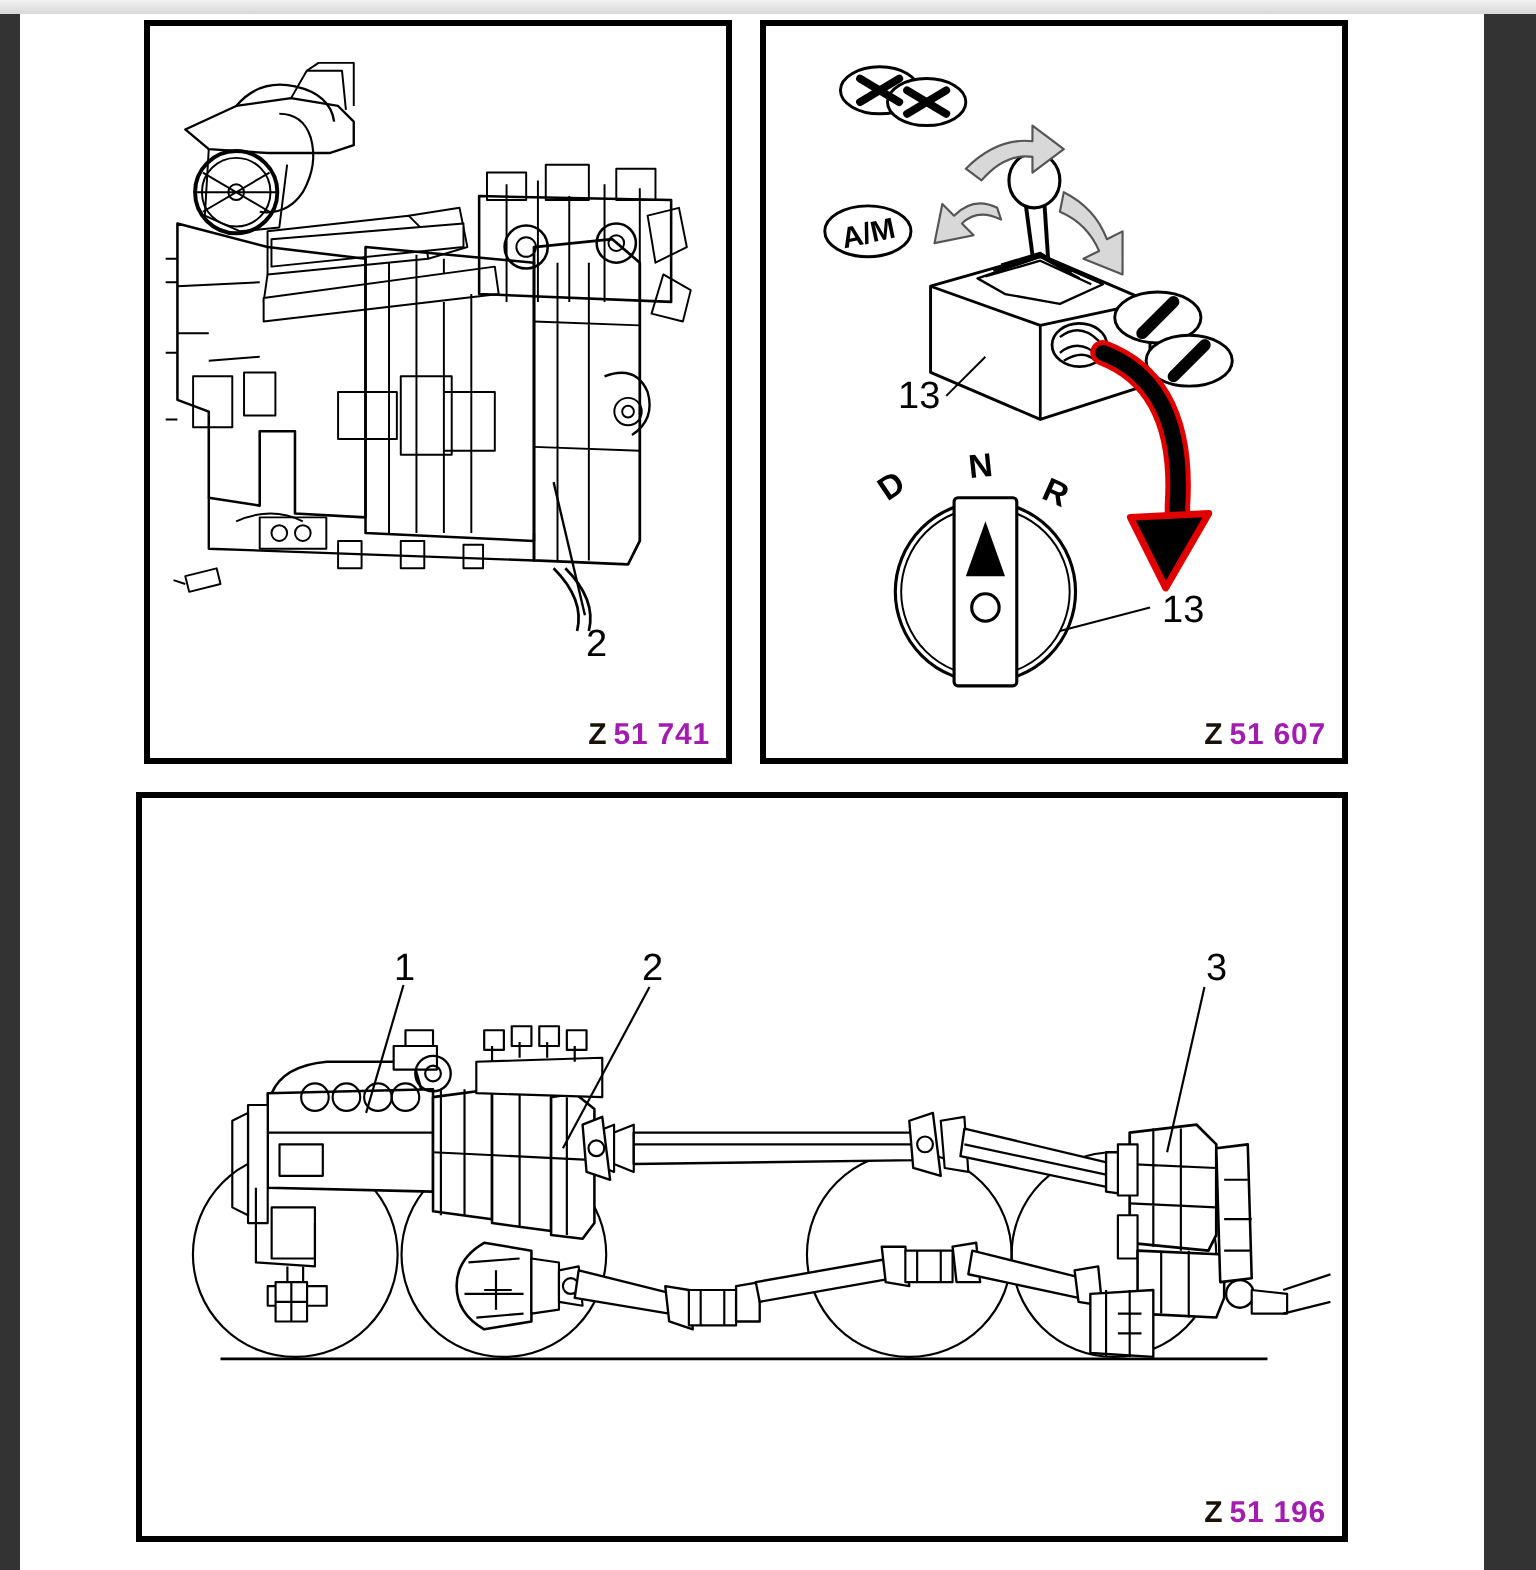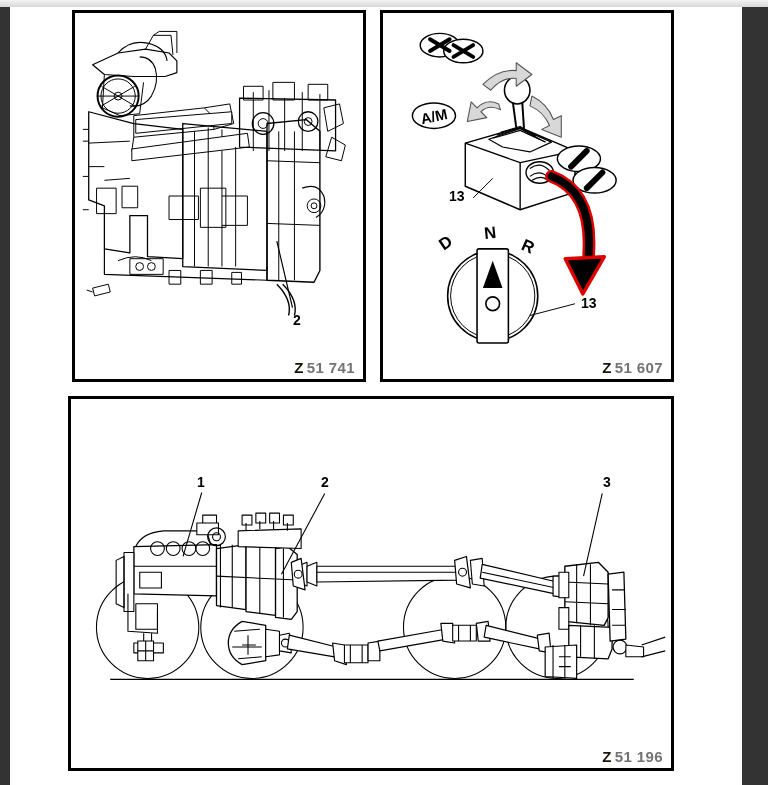--- a/index.html
+++ b/index.html
@@ -19,24 +19,24 @@
   #panel-top-right{left:380px;top:10px;width:294px;height:372px;}
   #panel-bottom{left:68px;top:396px;width:606px;height:375px;}
 
   .panel-canvas{position:absolute;left:0;top:0;width:100%;height:100%;}
   .panel-canvas svg{display:block;width:100%;height:100%;}
 
   
   .fig-id{position:absolute;right:8px;bottom:3px;font-size:15px;font-weight:bold;
       letter-spacing:.4px;white-space:nowrap;}
   .fig-id .z{color:#1a1208;}
-  .fig-id .num{color:#737373;margin-left:3px;}
+  .fig-id .num{color:#a21caf;margin-left:3px;}
 
   
-  .callout{position:absolute;font-size:14px;font-weight:bold;color:#000000;line-height:1;}
+  .callout{position:absolute;font-size:19px;font-weight:normal;color:#000000;line-height:1;}
 </style>
 </head>
 <body>
 
 <div class="viewer-topbar"></div>
 <div class="gutter-left"></div>
 <div class="gutter-right"></div>
 <div class="page-sheet"></div>
 
 <div class="panel" id="panel-top-left">

